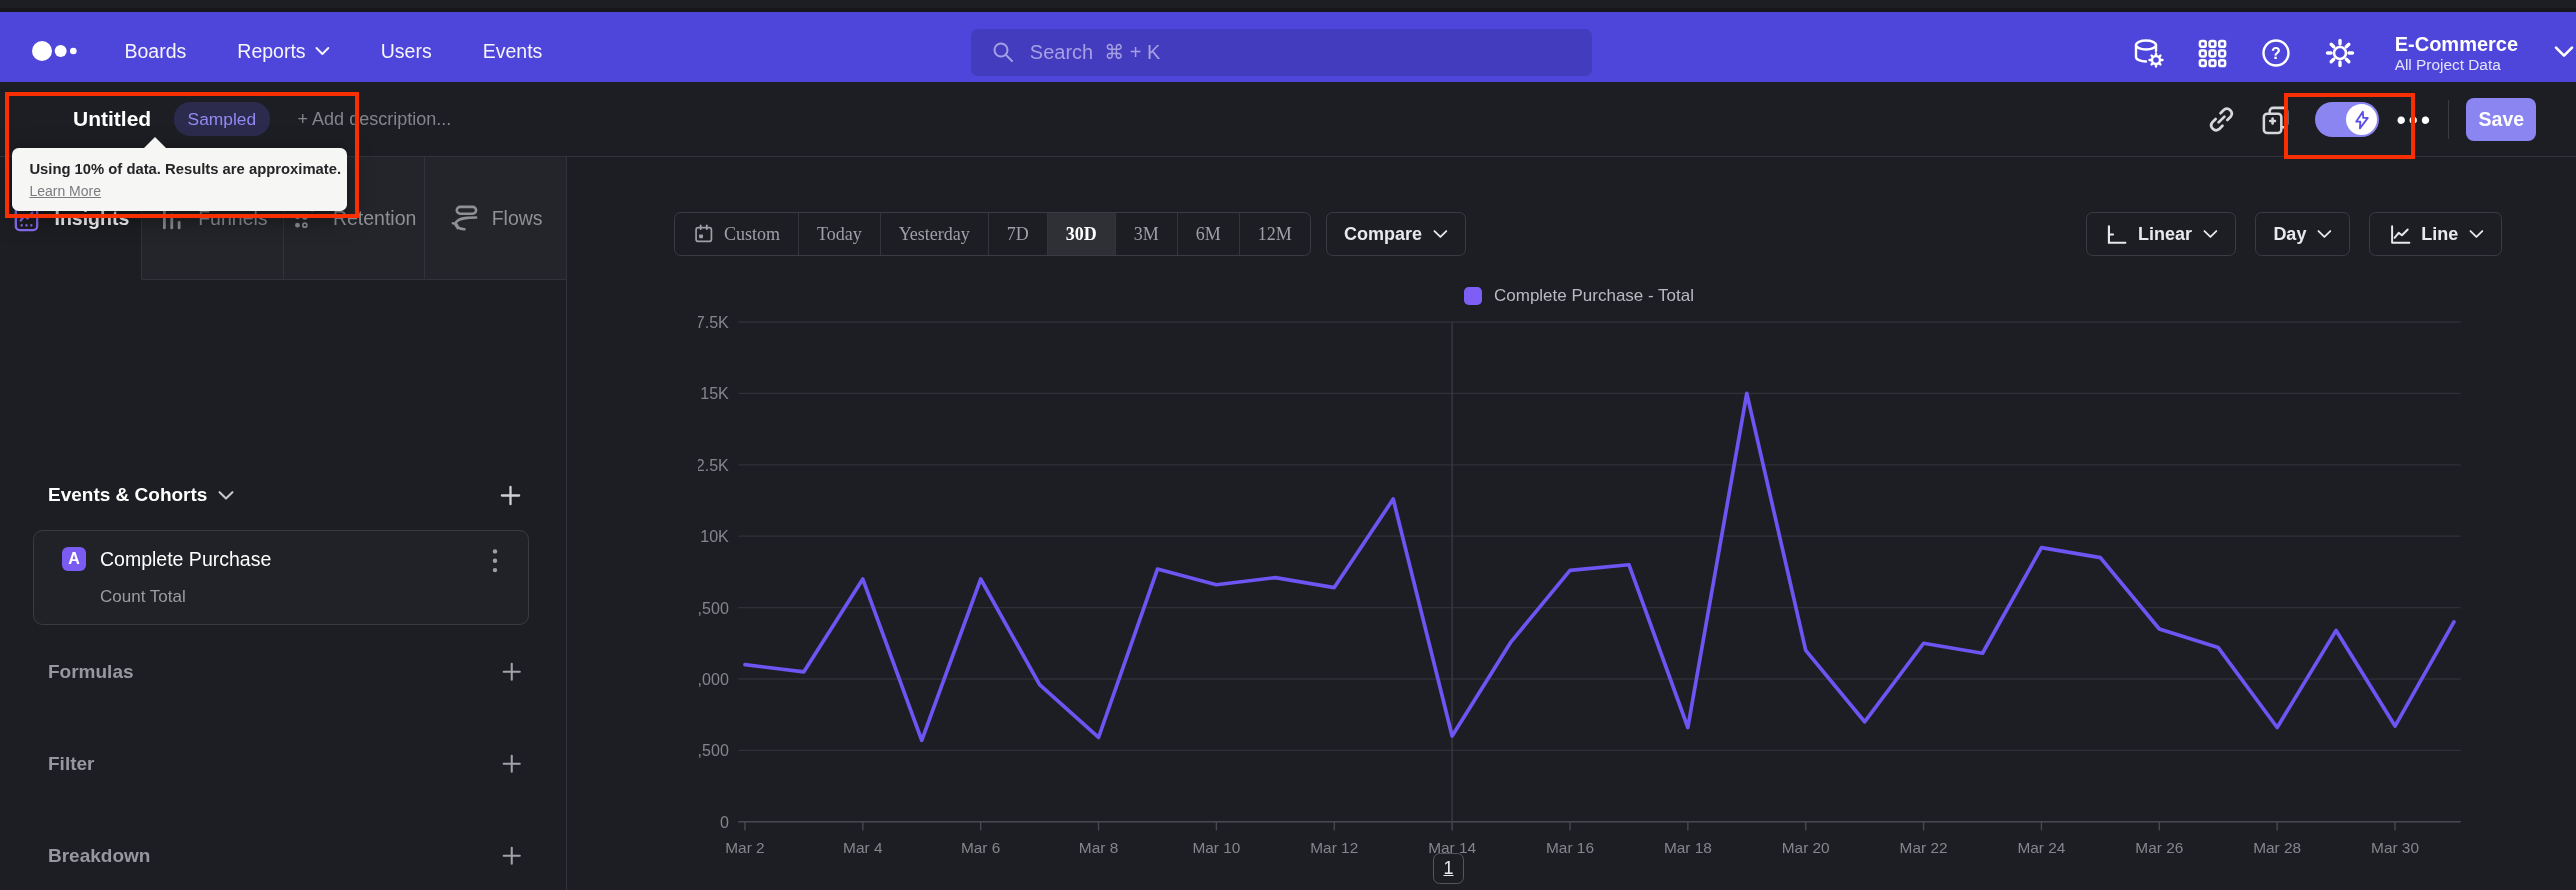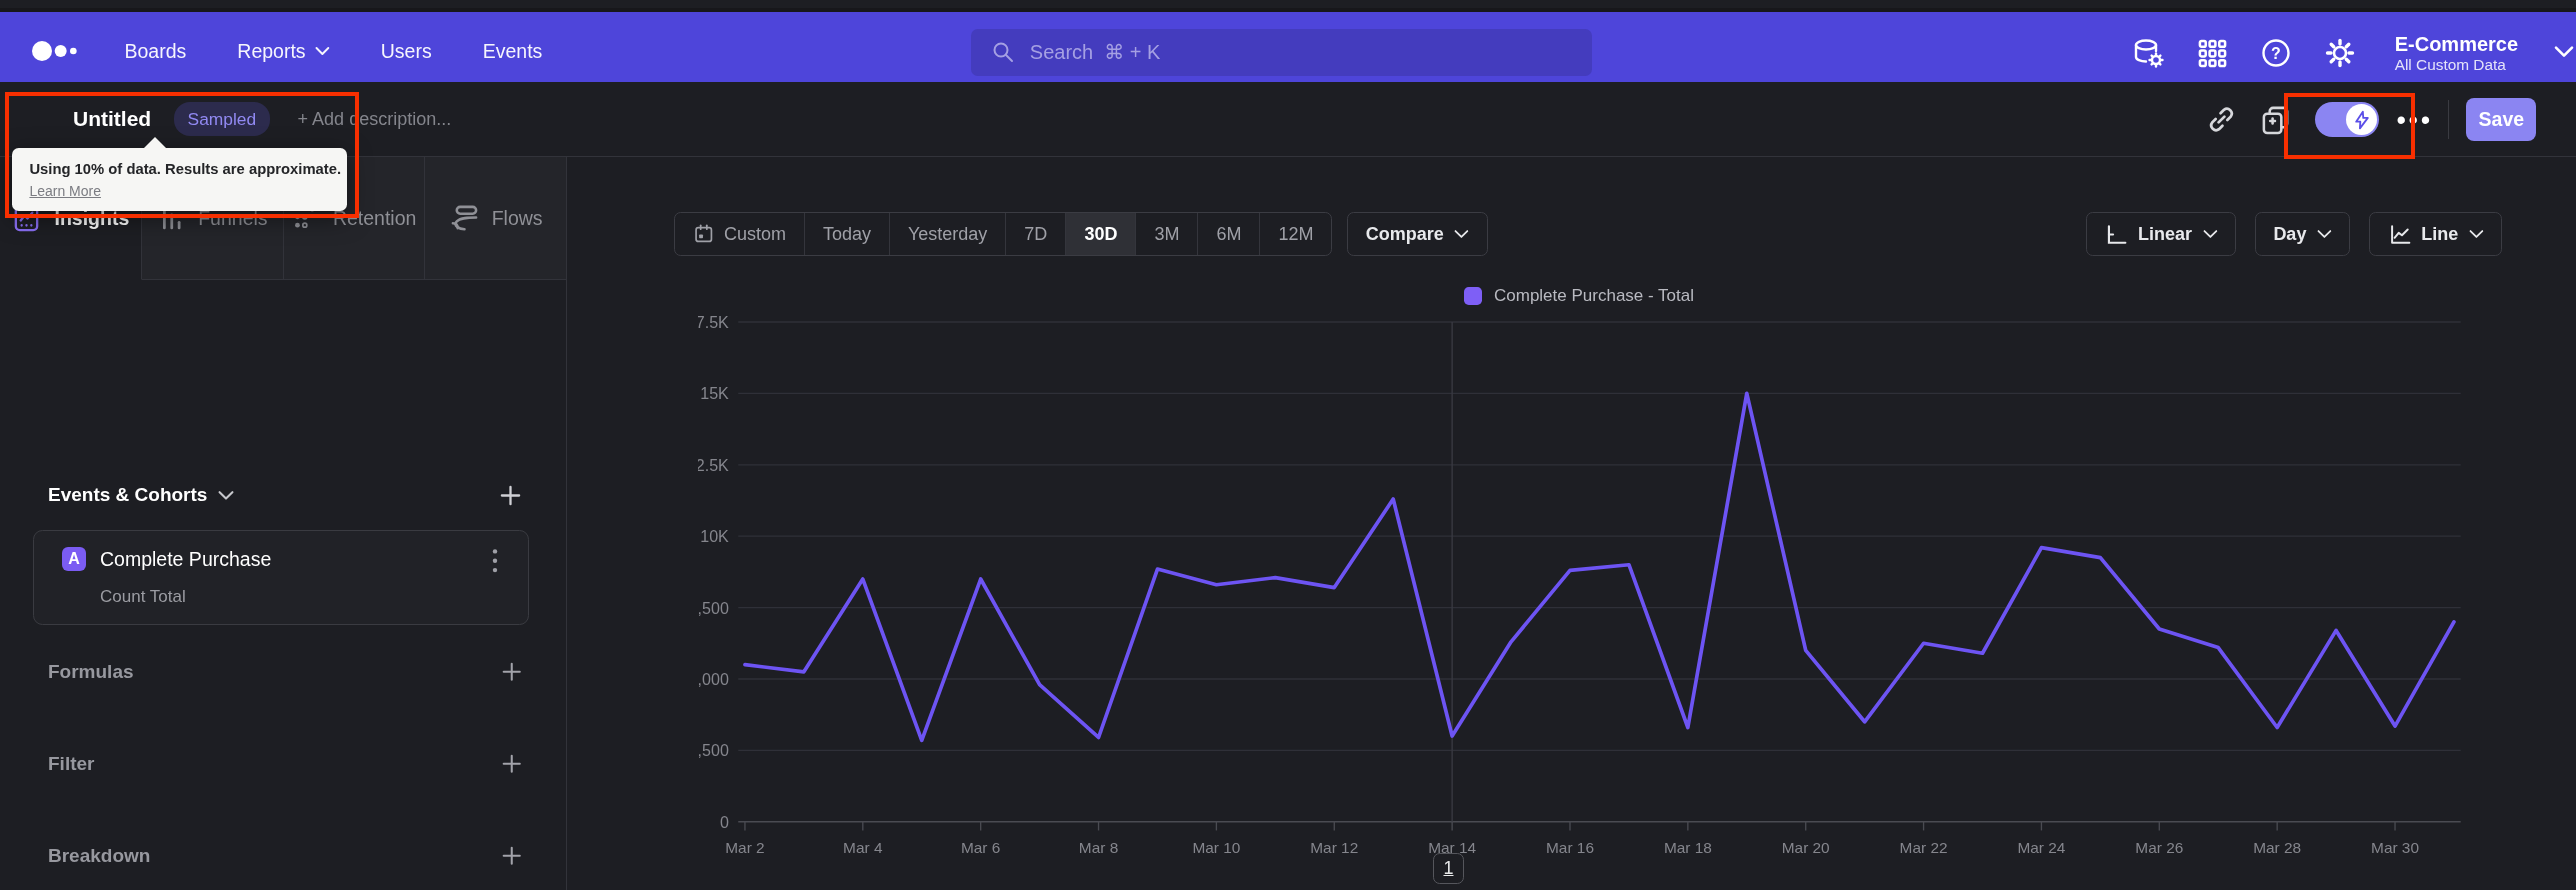--- a/index.html
+++ b/index.html
@@ -73,21 +73,21 @@
     background:#212227; border:1.3px solid #3a3b41; border-radius:9.4px; cursor:pointer; }
   .event-badge { position:absolute; left:28px; top:16px; width:24px; height:24px; border-radius:6px;
     background:#7b5cf3; color:#fff; font-size:16px; font-weight:bold; display:flex; align-items:center; justify-content:center; }
   .event-title { position:absolute; left:66px; top:17.4px; color:#fff; font-size:19.5px; }
   .event-metric { position:absolute; left:66px; top:56px; color:#9b9ca2; font-size:17px; }
   .event-kebab { position:absolute; right:20px; top:16px; width:27px; height:27px;
     display:flex; align-items:center; justify-content:center; cursor:pointer; }
 
   
   .ranges-wrap { position:absolute; left:674px; top:212px; display:flex; gap:14.8px; }
-  .range-group { display:flex; border:1.3px solid #3b3c43; border-radius:6.7px; overflow:hidden; height:44px; }
+  .range-group { display:flex; border:1.3px solid #3b3c43; border-radius:6.7px; overflow:hidden; height:44px;font-family:Liberation Serif, serif; }
   .range-btn { display:flex; align-items:center; gap:9.4px; padding:0 18px; color:#9fa0a7;
     font-size:18px; border-right:1.3px solid #34353c; cursor:pointer; background:transparent; }
   .range-btn:last-child { border-right:none; }
   .range-btn.active { background:#2f3036; color:#fff; font-weight:bold; }
   .pill-btn { display:flex; align-items:center; gap:10.7px; border:1.3px solid #3b3c43; border-radius:6.7px;
     height:44px; padding:0 17.4px; color:#e8e9ec; font-size:18px; font-weight:bold; cursor:pointer; background:transparent; }
   .view-ctrls { position:absolute; left:2086px; top:212px; display:flex; gap:19px; }
 
   
   .legend { position:absolute; left:1464px; top:286px; display:flex; align-items:center; gap:12px; }
@@ -185,21 +185,21 @@
               <line x1="25" y1="16" x2="28.5" y2="16"></line>
             <line x1="7.2" y1="7.2" x2="9.7" y2="9.7"></line>
               <line x1="22.3" y1="22.3" x2="24.8" y2="24.8"></line>
             <line x1="7.2" y1="24.8" x2="9.7" y2="22.3"></line>
               <line x1="22.3" y1="9.7" x2="24.8" y2="7.2"></line>
           </g>
         </svg>
       </span>
       <div class="project">
         <div class="project-name">E-Commerce</div>
-        <div class="project-scope">All Custom Data</div>
+        <div class="project-scope">All Project Data</div>
       </div>
       <span style="margin-left:4px;">
         <svg width="20" height="13.4" viewBox="0 0 20 12" fill="none" stroke="#fff" stroke-width="2.6" stroke-linecap="round" stroke-linejoin="round">
           <polyline points="2,2 10,10 18,2"></polyline>
         </svg>
       </span>
     </div>
   </div>
 
   <div class="toolbar">

